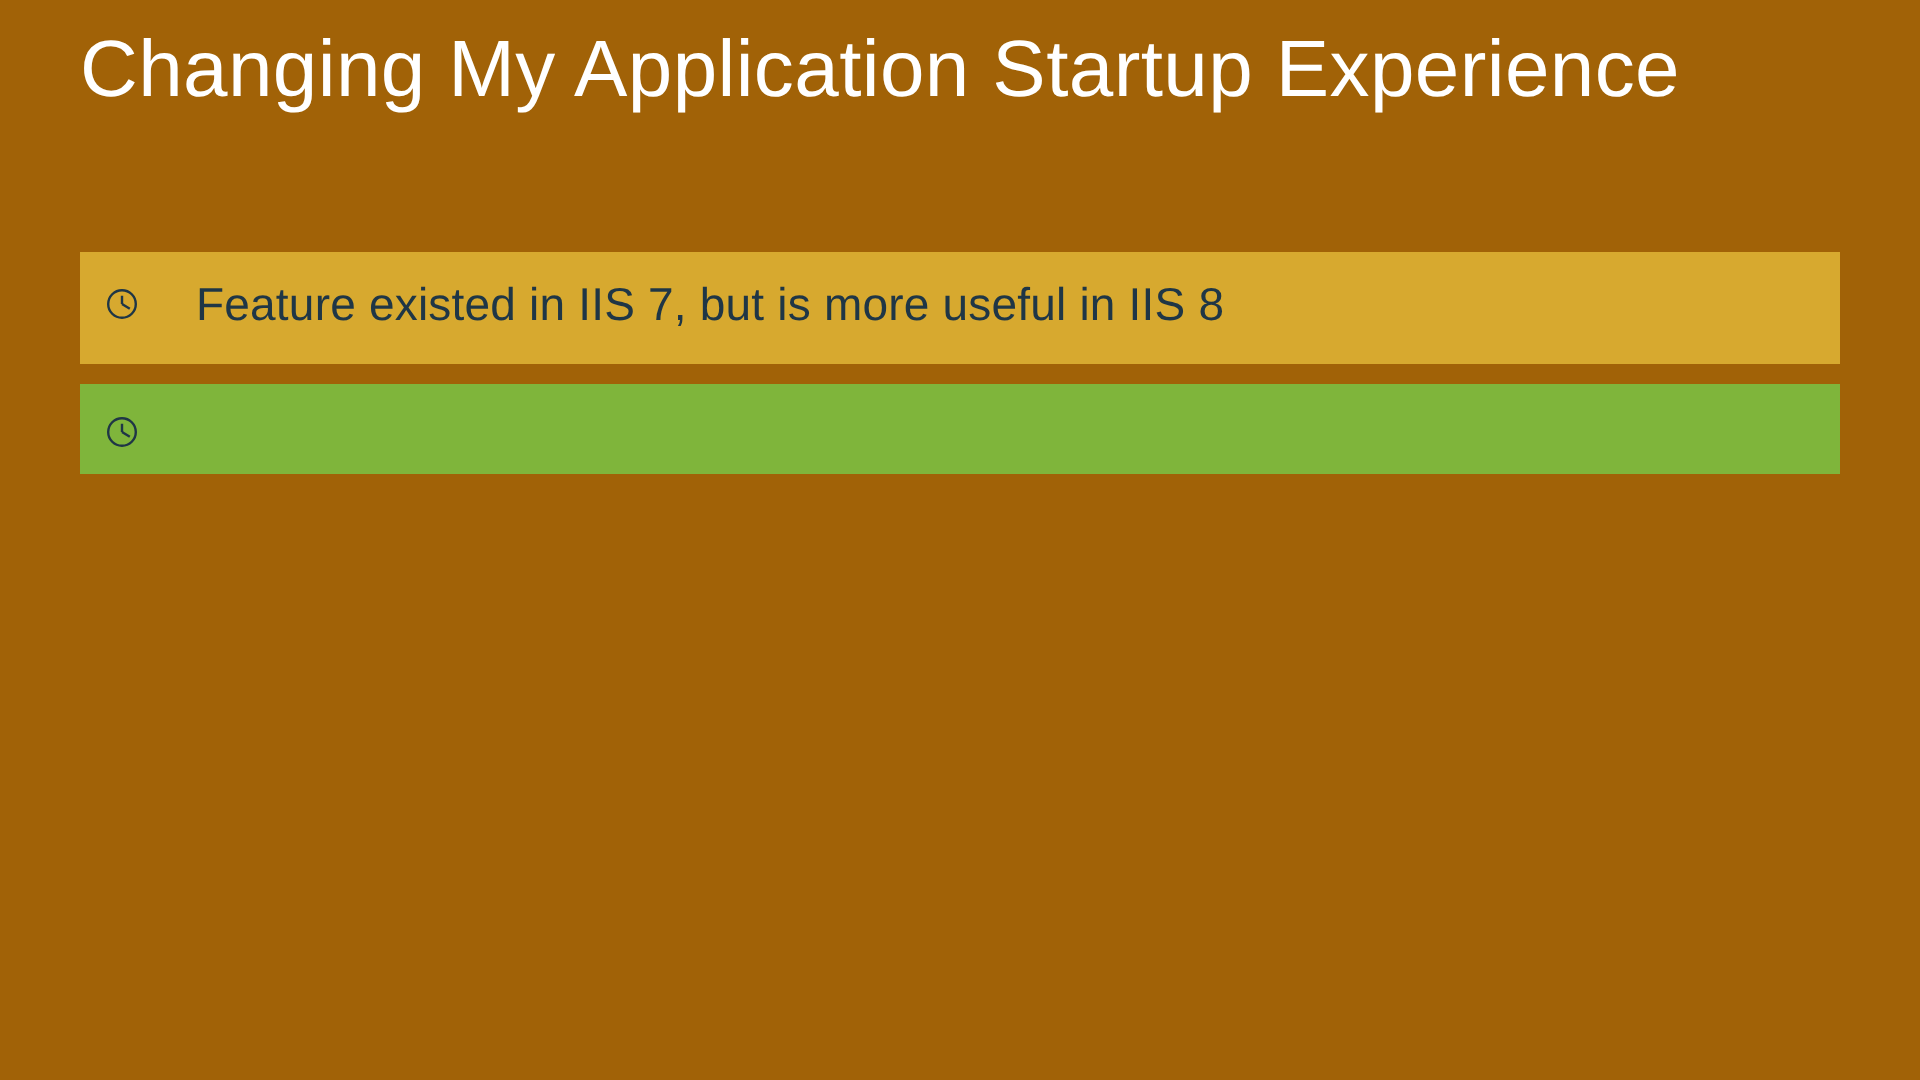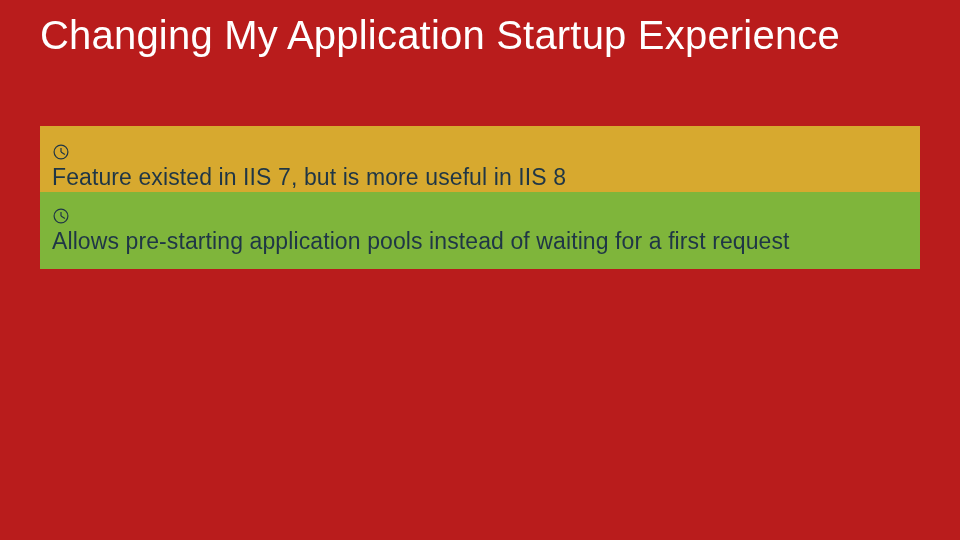--- a/index.html
+++ b/index.html
@@ -9,21 +9,21 @@
     height: 540px;
     background: #1f526f;
     font-family: "Segoe UI Light", "Segoe UI", -apple-system, BlinkMacSystemFont, sans-serif;
     -webkit-font-smoothing: antialiased;
     overflow: hidden;
   }
   .slide {
     position: relative;
     width: 960px;
     height: 540px;
-    background: #b91c1c;
+    background: #a16207;
   }
   .title {
     position: absolute;
     left: 40px;
     top: 14px;
     font-size: 40px;
     font-weight: 300;
     color: #ffffff;
     letter-spacing: 0.2px;
     line-height: 1.05;
@@ -37,23 +37,22 @@
     color: #ffffff;
     letter-spacing: 0.2px;
   }
   .bar {
     position: absolute;
     left: 40px;
     right: 40px;
     padding: 12px 16px 14px 12px;
     display: flex;
     align-items: flex-start;
-    gap: 2px;
+    gap: 28px;
     box-sizing: border-box;
-    flex-direction: column;
   }
   .bar-1 {
     top: 126px;
     background: #d7a92f;
   }
   .bar-1 .bullet-text { color: #1f3646; }
   .bar-2 {
     top: 192px;
     background: #7fb53b;
     padding-top: 10px;
@@ -97,15 +96,14 @@
   </div>
 
   <div class="bar bar-2">
     <span class="bullet-icon">
       <svg viewBox="0 0 24 24" fill="none" stroke="#1f3646" stroke-width="1.6">
         <circle cx="12" cy="12" r="9.2"></circle>
         <line x1="12" y1="12" x2="12" y2="6.5"></line>
         <line x1="12" y1="12" x2="17.2" y2="15.2"></line>
       </svg>
     </span>
-    <span class="bullet-text">Allows pre-starting application pools instead of waiting for a first request</span>
   </div>
 </div>
 
 </body></html>

